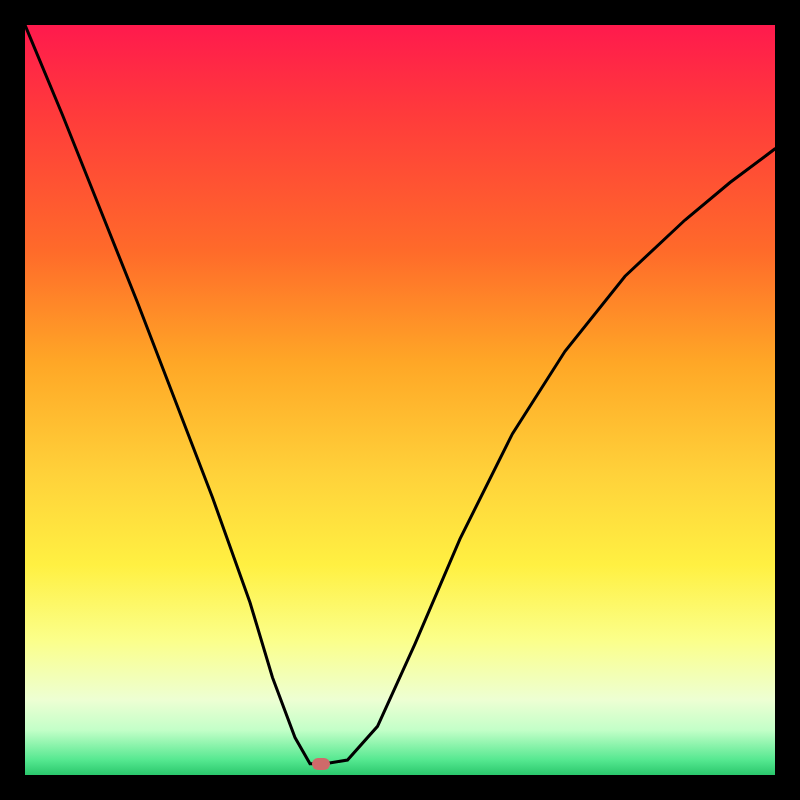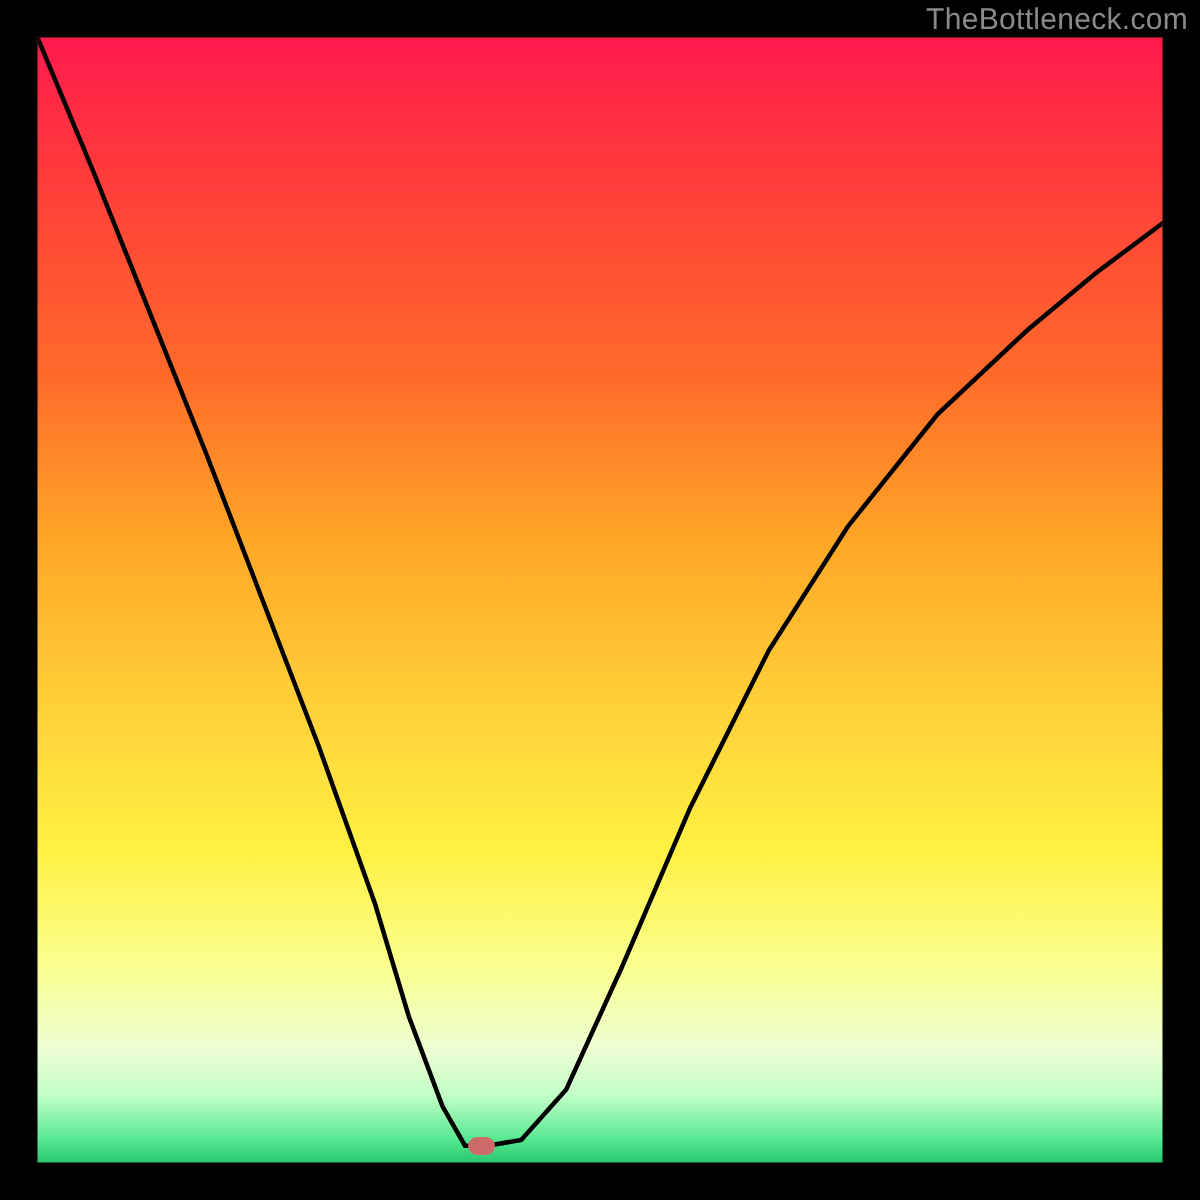--- a/index.html
+++ b/index.html
@@ -64,21 +64,20 @@
     font-weight: 500;
     letter-spacing: 0.2px;
     user-select: none;
   }
 </style>
 </head>
 <body>
 
 <div class="frame">
 
-  <div class="watermark">TheBottleneck.com</div>
 
   <div class="plot-area">
 
     <svg class="curve" viewBox="0 0 750 750" preserveAspectRatio="none">
       <path id="curve-path" fill="none" stroke="#000000" stroke-width="3" stroke-linecap="round" d="M0.0 0.0 L37.5 90.0 L75.0 183.8 L112.5 277.5 L150.0 375.0 L187.5 472.5 L225.0 577.5 L247.5 652.5 L270.0 712.5 L285.0 738.8 L300.0 738.8 L322.5 735.0 L352.5 701.3 L390.0 618.8 L435.0 513.8 L487.5 408.7 L540.0 326.3 L600.0 251.2 L660.0 195.0 L705.0 157.5 L750.0 123.8"></path>
     </svg>
 
     <div class="marker" id="min-marker" style="left: 296.25px; top: 738.75px; background: rgb(207, 106, 106);"></div>
   </div>
 

